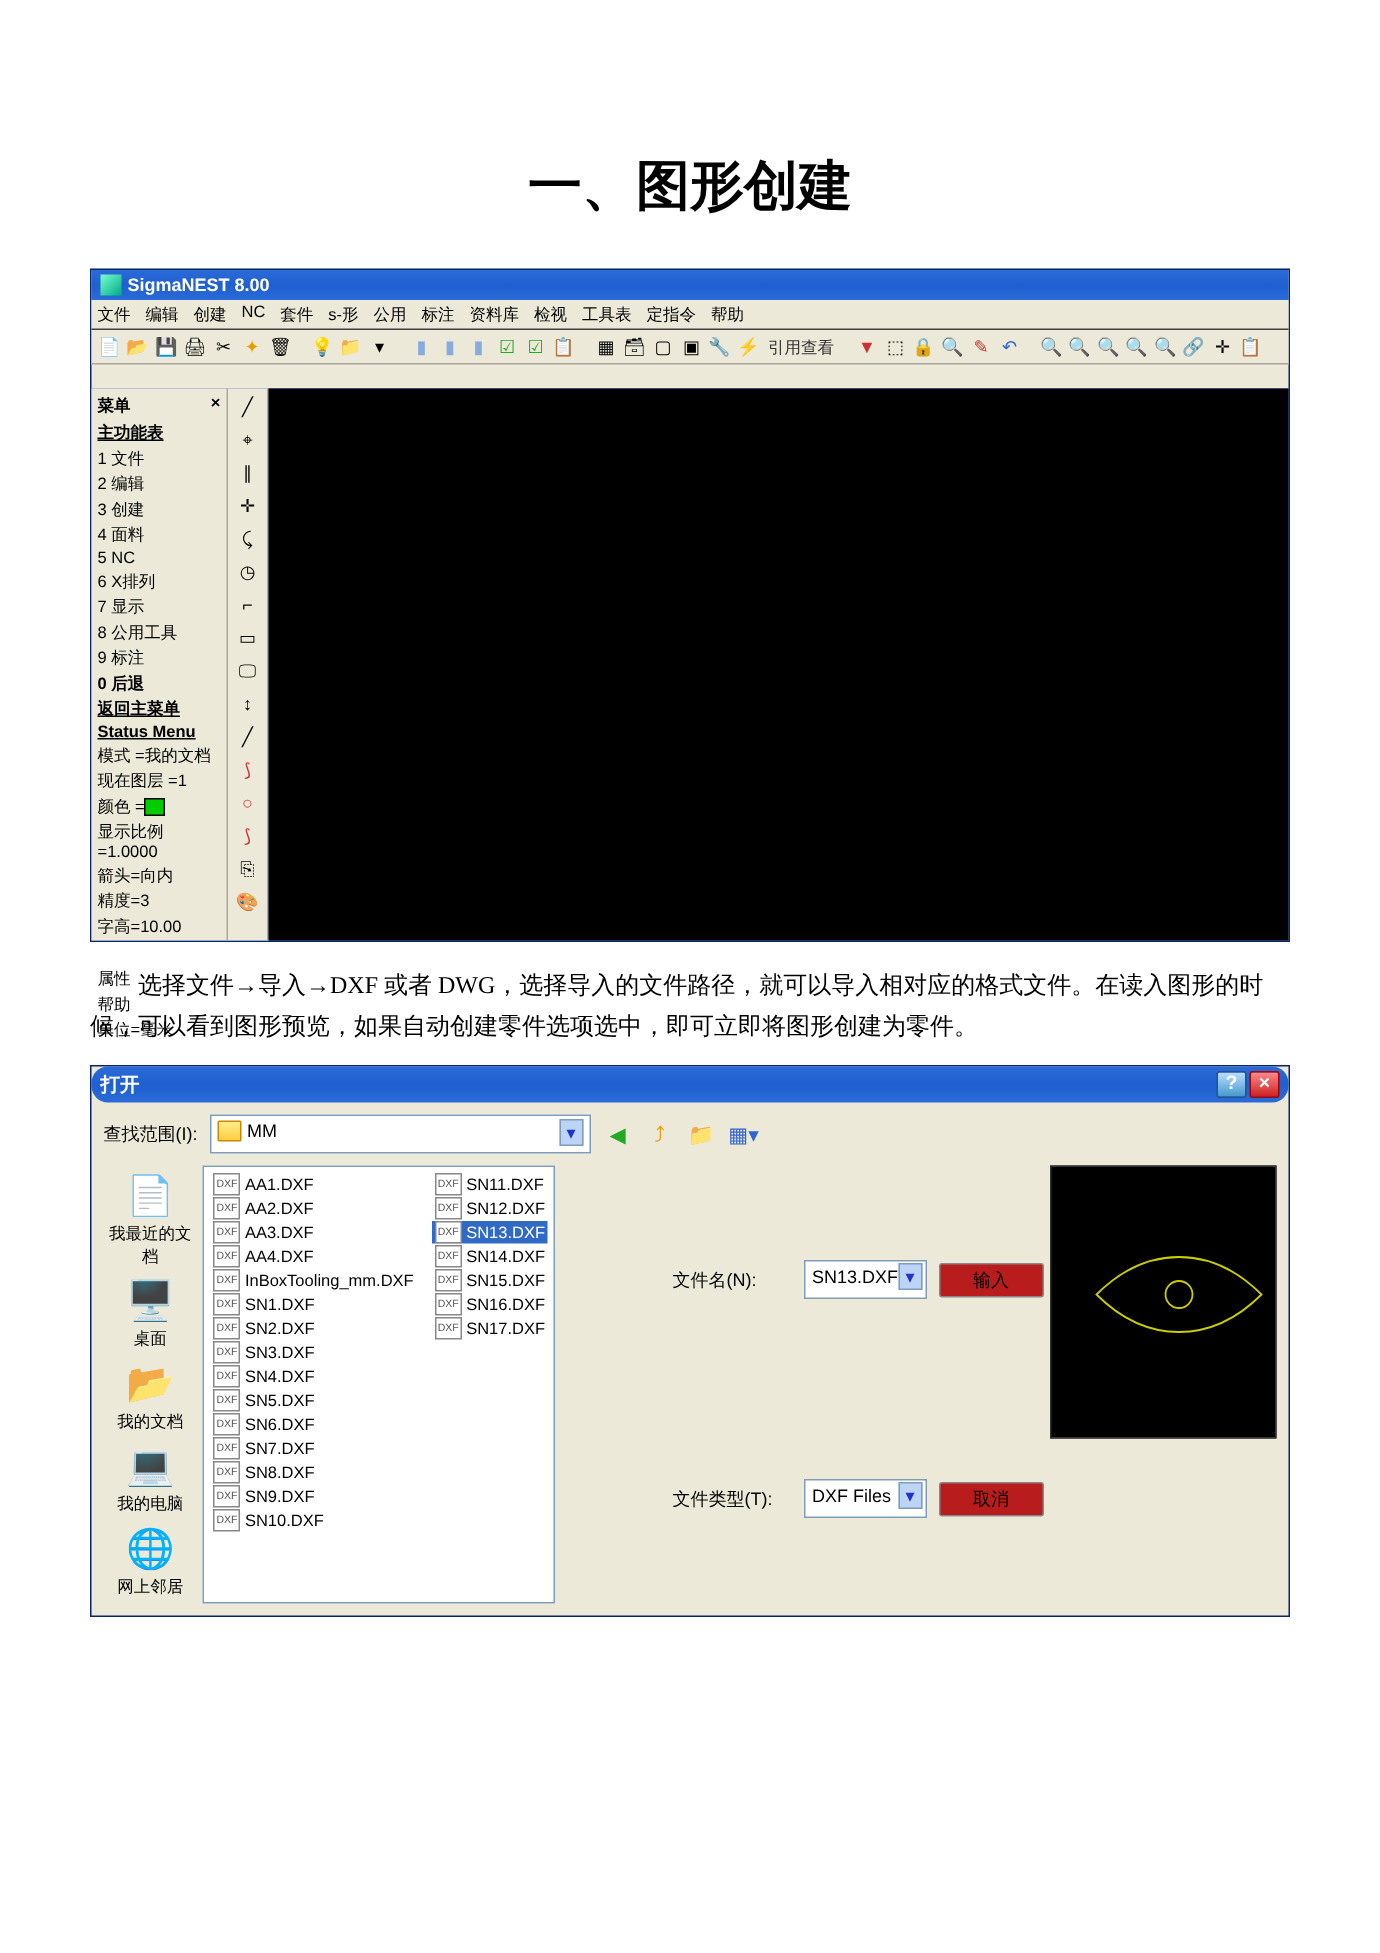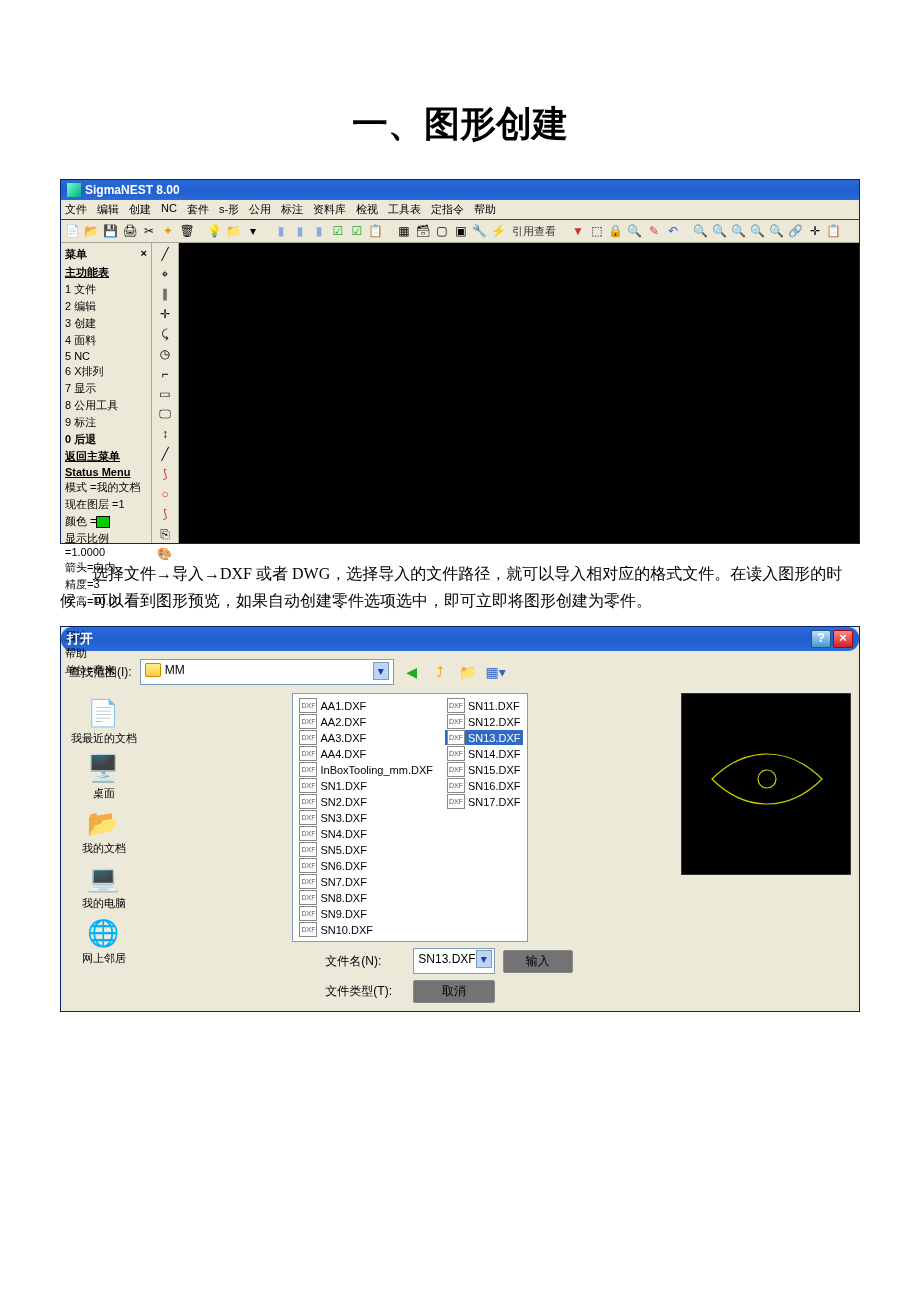--- a/index.html
+++ b/index.html
@@ -59,22 +59,23 @@
 }
 .tb-ico {
   width: 16px; height: 16px;
   display: inline-flex; align-items:center; justify-content:center;
   font-size: 12px;
 }
 .tb-sep { width:6px; }
 .tb-text { font-size:11px; color:#333; padding:0 2px; }
 .workarea {
   display:flex;
-  height: 300px;
+  height: 368px;
   background:#1d4ed8;
+  margin-top:16px;
 }
 .side-panel {
   width: 86px;
   background:#ece9d8;
   border-right:1px solid #aca899;
   padding: 2px;
   font-size:11px;
 }
 .side-panel .panel-hdr {
   background:#ece9d8;
@@ -201,21 +202,21 @@
 }
 .txtfield {
   border:1px solid #7f9db9; background:#fff; padding:2px 18px 2px 4px;
   position:relative; height:20px; line-height:16px; font-size:12px;
 }
 .txtfield::after {
   content:"▾"; position:absolute; right:2px; top:1px;
   background:#bcd4f6; width:14px; text-align:center; border:1px solid #7f9db9; color:#23c;
 }
 .dlg-btn {
-  border:1px solid #888; background:#737373; padding:2px 0; text-align:center;
+  border:1px solid #888; background:#b91c1c; padding:2px 0; text-align:center;
   font-size:12px; border-radius:2px;
 }
 </style>
 </head>
 <body>
 
 <h1>一、图形创建</h1>
 
 <div class="window">
   <div class="titlebar">
@@ -369,21 +370,21 @@
           </div>
         <div class="place">
             <div class="pico">💻</div>
             <div>我的电脑</div>
           </div>
         <div class="place">
             <div class="pico">🌐</div>
             <div>网上邻居</div>
           </div>
       </div>
-      <div style="flex:1; display:flex; flex-direction:column;align-items:center;">
+      <div style="flex:1; display:flex; flex-direction:row;">
         <div class="file-area">
           <div class="file-col" id="fcol1">
               <div class="file-item">
                 <span class="fico"></span>
                 <span>AA1.DXF</span>
               </div>
               <div class="file-item">
                 <span class="fico"></span>
                 <span>AA2.DXF</span>
               </div>
@@ -471,20 +472,21 @@
               </div>
             </div>
         </div>
         <div class="dlg-bottom">
           <div></div>
           <div>文件名(N):</div>
           <div class="txtfield"><span>SN13.DXF</span></div>
           <div class="dlg-btn">输入</div>
           <div></div>
           <div>文件类型(T):</div>
+          <div class="txtfield"><span>DXF Files</span></div>
           <div class="dlg-btn">取消</div>
         </div>
       </div>
       <div class="right-pane">
         <div class="preview">
           <div class="prev-shape">
             <svg viewBox="0 0 130 60">
               <path d="M10 30 Q35 5 65 5 Q95 5 120 30 Q95 55 65 55 Q35 55 10 30 Z" fill="none" stroke="#cc0" stroke-width="1.2"></path>
               <circle cx="65" cy="30" r="9" fill="none" stroke="#cc0" stroke-width="1.2"></circle>
             </svg>

